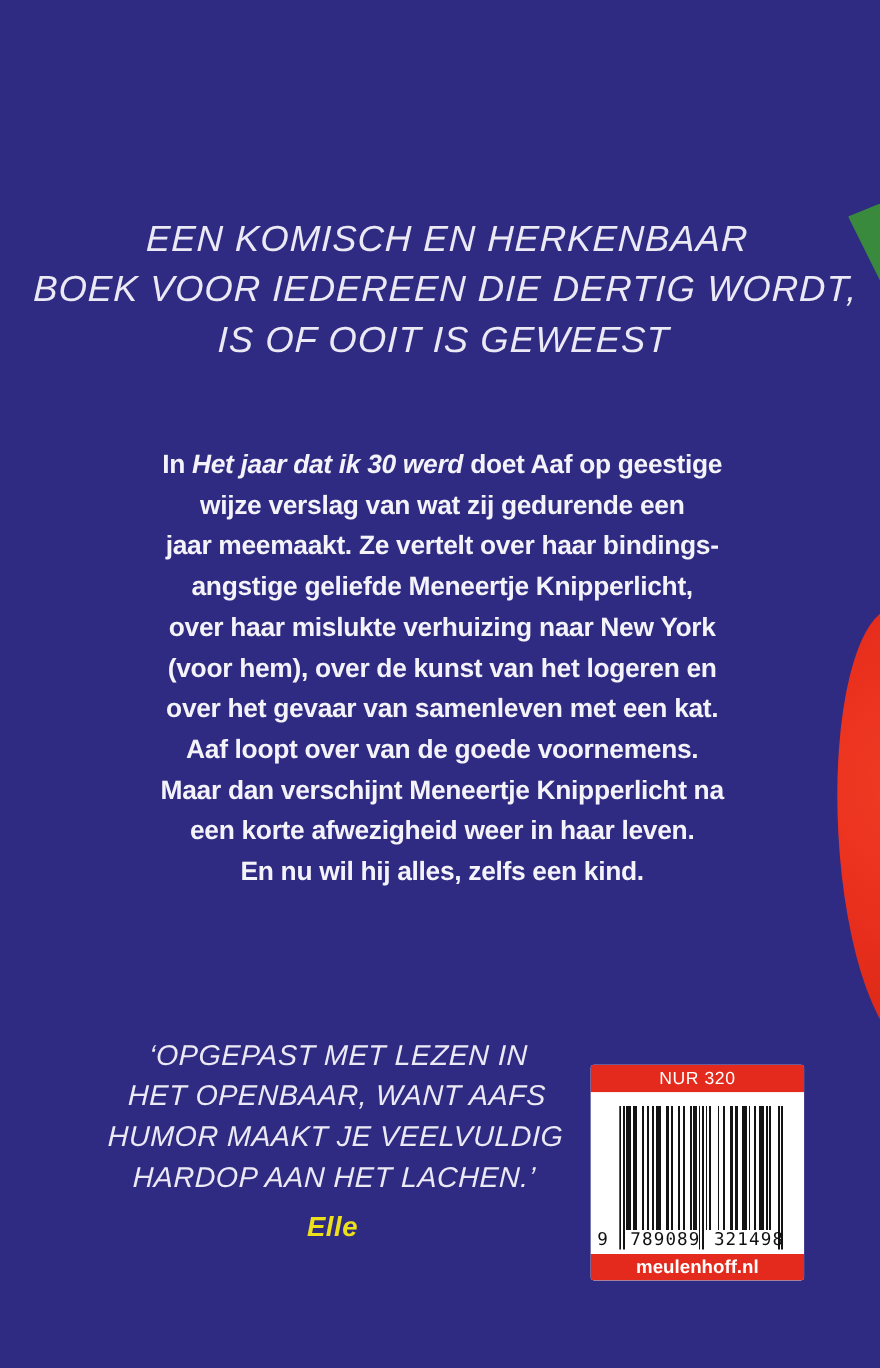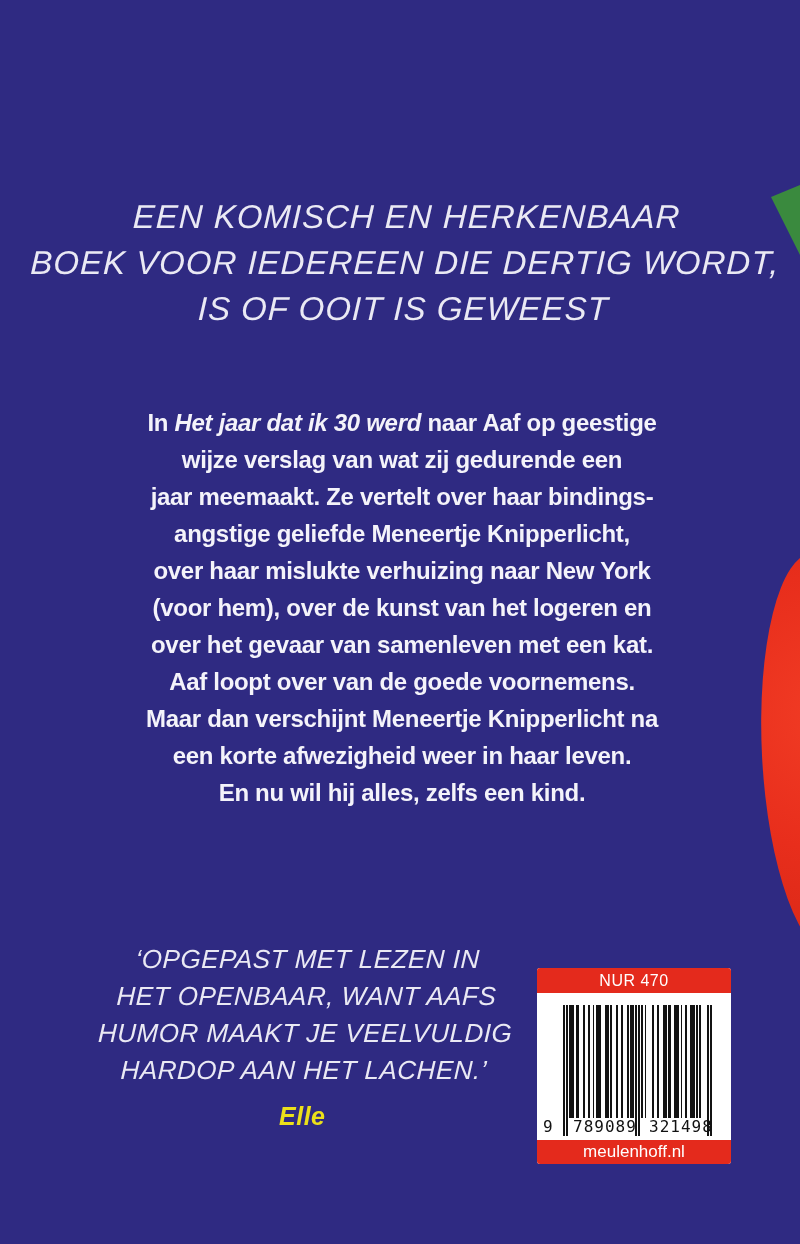--- a/index.html
+++ b/index.html
@@ -63,21 +63,21 @@
   
   .barcode-label{
     position:absolute;left:537px;top:968px;width:194px;height:196px;
     background:#ffffff;border-radius:3px;overflow:hidden;
     display:flex;flex-direction:column;
   }
   .band{
     background:var(--red);color:#ffffff;text-align:center;flex:0 0 auto;
   }
   .band.top{height:25px;font-size:16px;line-height:25px;letter-spacing:0.5px;}
-  .band.bottom{height:24px;font-size:17px;line-height:24px;font-weight:normal;}
+  .band.bottom{height:24px;font-size:17px;line-height:24px;font-weight:bold;}
   .barcode-area{position:relative;flex:1 1 auto;background:#ffffff;}
   .barcode-area svg{position:absolute;left:26px;top:12px;}
   .isbn-digits{
     position:absolute;top:124px;left:0;width:100%;height:20px;
     font-family:"DejaVu Sans Mono","Liberation Mono",monospace;
     font-size:16px;color:#111111;
   }
   .isbn-digits span{position:absolute;top:0;letter-spacing:1px;}
   .isbn-first{left:6px;}
   .isbn-g1{left:36px;}
@@ -91,21 +91,21 @@
   <div class="tomato"></div>
   <div class="leaf"></div>
 
   <div class="tagline">
     <div>EEN KOMISCH EN HERKENBAAR</div>
     <div>BOEK VOOR IEDEREEN DIE DERTIG WORDT,</div>
     <div>IS OF OOIT IS GEWEEST</div>
   </div>
 
   <div class="synopsis">
-    <div><span>In </span><em>Het jaar dat ik 30 werd</em><span> naar Aaf op geestige</span></div>
+    <div><span>In </span><em>Het jaar dat ik 30 werd</em><span> doet Aaf op geestige</span></div>
     <div>wijze verslag van wat zij gedurende een</div>
     <div>jaar meemaakt. Ze vertelt over haar bindings-</div>
     <div>angstige geliefde Meneertje Knipperlicht,</div>
     <div>over haar mislukte verhuizing naar New York</div>
     <div>(voor hem), over de kunst van het logeren en</div>
     <div>over het gevaar van samenleven met een kat.</div>
     <div>Aaf loopt over van de goede voornemens.</div>
     <div>Maar dan verschijnt Meneertje Knipperlicht na</div>
     <div>een korte afwezigheid weer in haar leven.</div>
     <div>En nu wil hij alles, zelfs een kind.</div>
@@ -113,21 +113,21 @@
 
   <div class="quote">
     <div>‘OPGEPAST MET LEZEN IN</div>
     <div>HET OPENBAAR, WANT AAFS</div>
     <div>HUMOR MAAKT JE VEELVULDIG</div>
     <div>HARDOP AAN HET LACHEN.’</div>
     <div class="quote-source">Elle</div>
   </div>
 
   <div class="barcode-label">
-    <div class="band top">NUR 470</div>
+    <div class="band top">NUR 320</div>
     <div class="barcode-area">
       <svg width="149" height="131" shape-rendering="crispEdges" aria-hidden="true">
           <rect x="0.00" y="0" width="1.63" height="131" fill="#131313"></rect>
           <rect x="3.14" y="0" width="1.63" height="131" fill="#131313"></rect>
           <rect x="6.27" y="0" width="1.63" height="113" fill="#131313"></rect>
           <rect x="7.84" y="0" width="1.63" height="113" fill="#131313"></rect>
           <rect x="9.41" y="0" width="1.63" height="113" fill="#131313"></rect>
           <rect x="12.55" y="0" width="1.63" height="113" fill="#131313"></rect>
           <rect x="14.12" y="0" width="1.63" height="113" fill="#131313"></rect>
           <rect x="20.39" y="0" width="1.63" height="113" fill="#131313"></rect>

